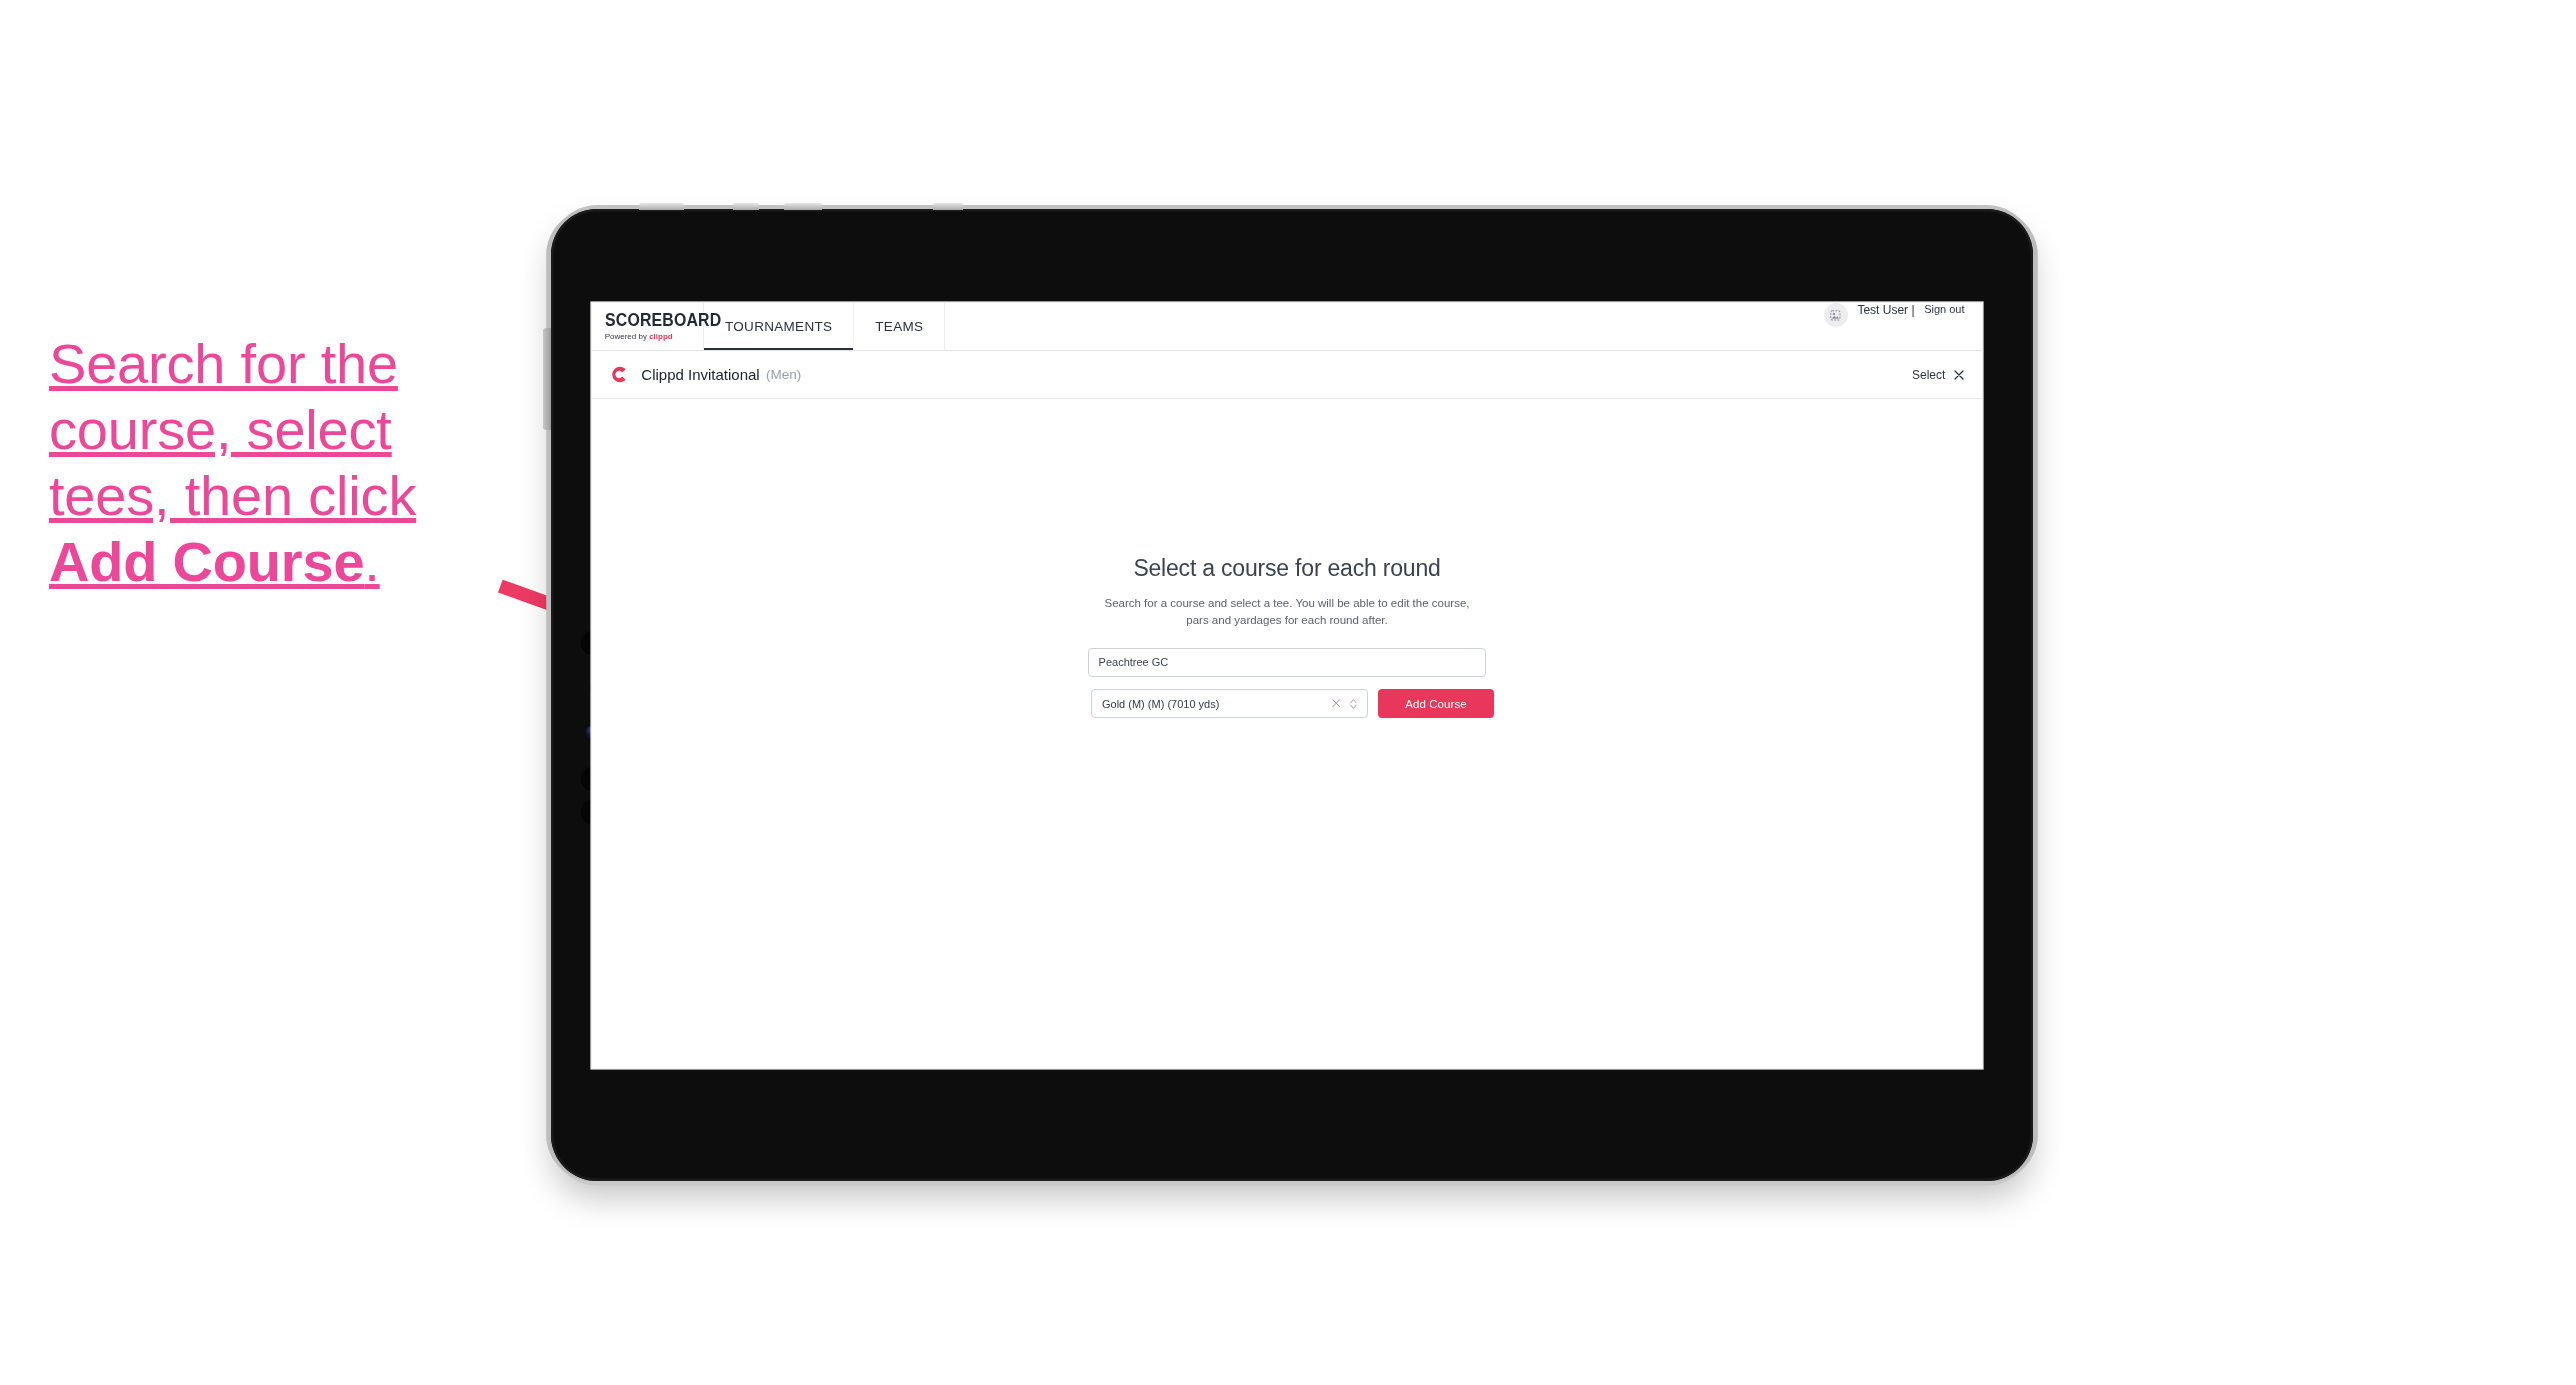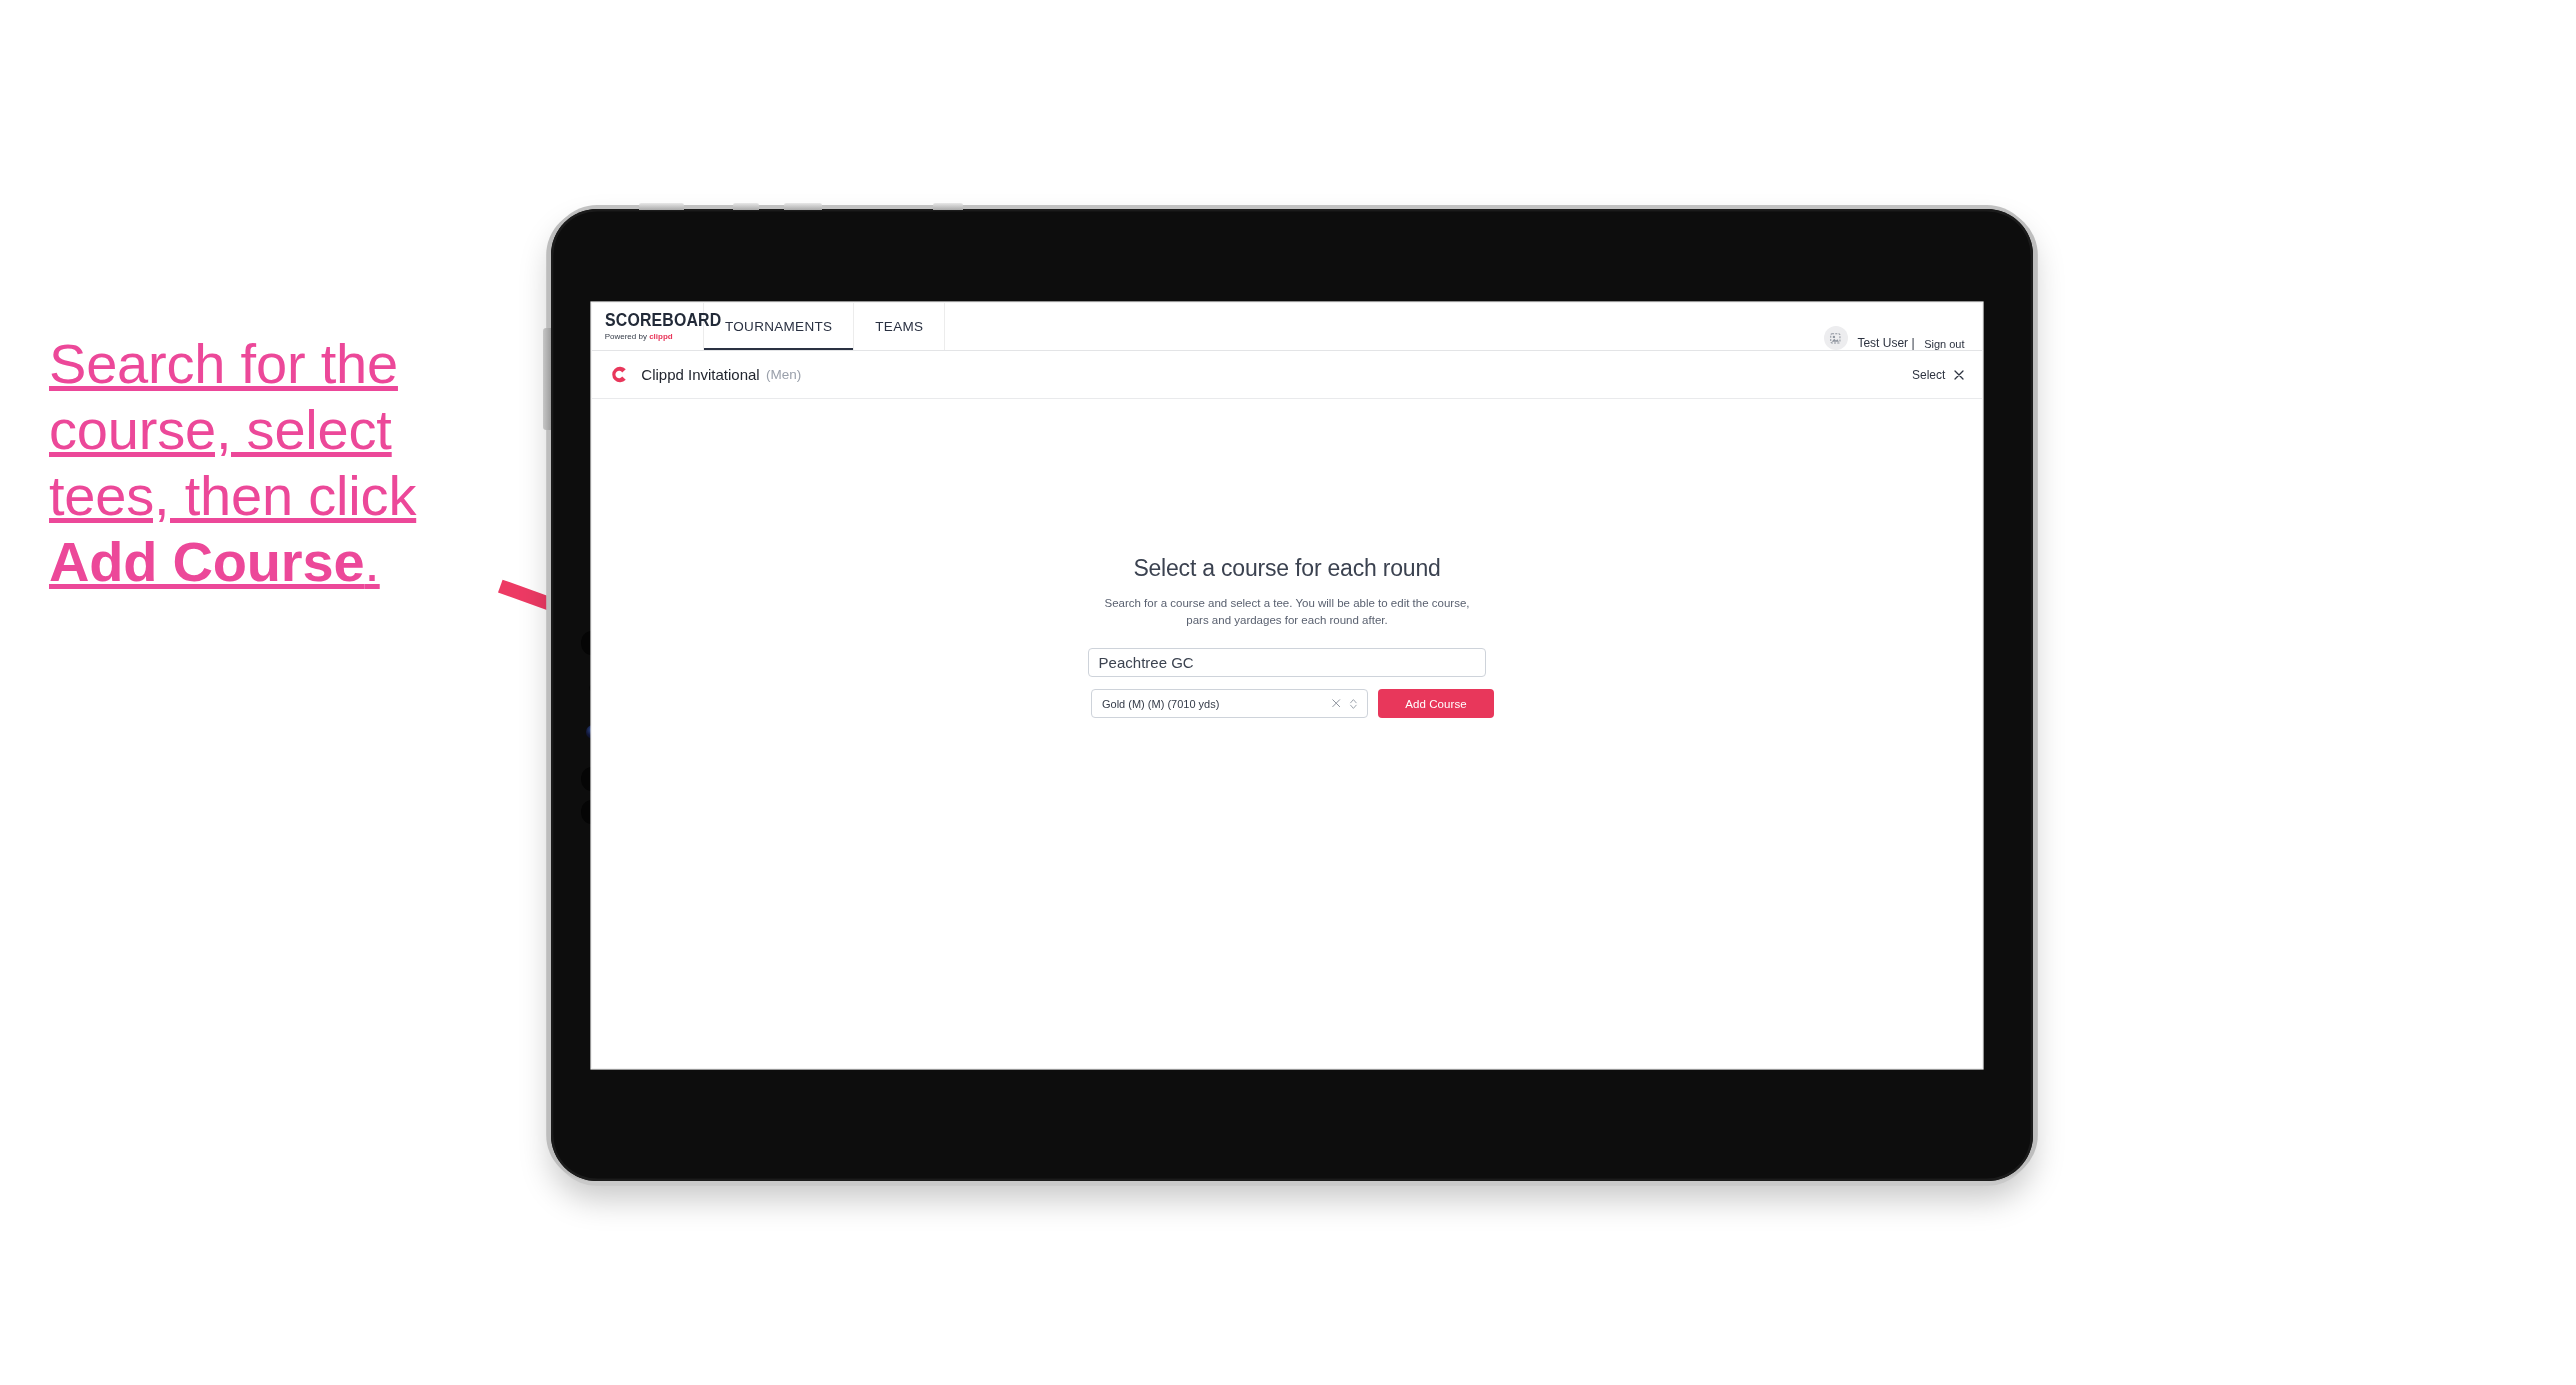--- a/index.html
+++ b/index.html
@@ -156,21 +156,21 @@
     position: relative;
     border-right: 0.8px solid #ececec;
   }
   .nav-tab.active::after {
     content: "";
     position: absolute; left: 0; right: 0; bottom: 0;
     height: 2.4px; background: #2a3142;
   }
   .nav-right {
     margin-left: auto;
-    display: flex; align-items: flex-end; gap: 9.6px;
+    display: flex; align-items: flex-start; gap: 9.6px;
     padding-right: 17.5px;
   }
   .avatar {
     width: 24px; height: 24px; border-radius: 50%;
     background: #ededef;
     display:flex; align-items:center; justify-content:center;
   }
   .avatar svg { display:block; }
   .user-name { font-size: 12px; color: #2d3340; }
   .sign-out { font-size: 11px; color: #2d3340; cursor: pointer; }
@@ -242,21 +242,21 @@
     line-height: 1.52;
     color: #5a6170;
   }
   .search-row { margin-top: 18.3px; }
   .search-input {
     width: 398px;
     height: 29px;
     border: 0.8px solid #ced3da;
     border-radius: 4px;
     background:#fff;
-    font-size: 15px;
+    font-size: 11px;
     color: #3c4350;
     padding: 0 9.6px;
     font-family: "Liberation Sans", sans-serif;
     outline: none;
     text-align: left;
   }
   .tee-row {
     margin-top: 12px;
     display: flex;
     gap: 9.6px;

